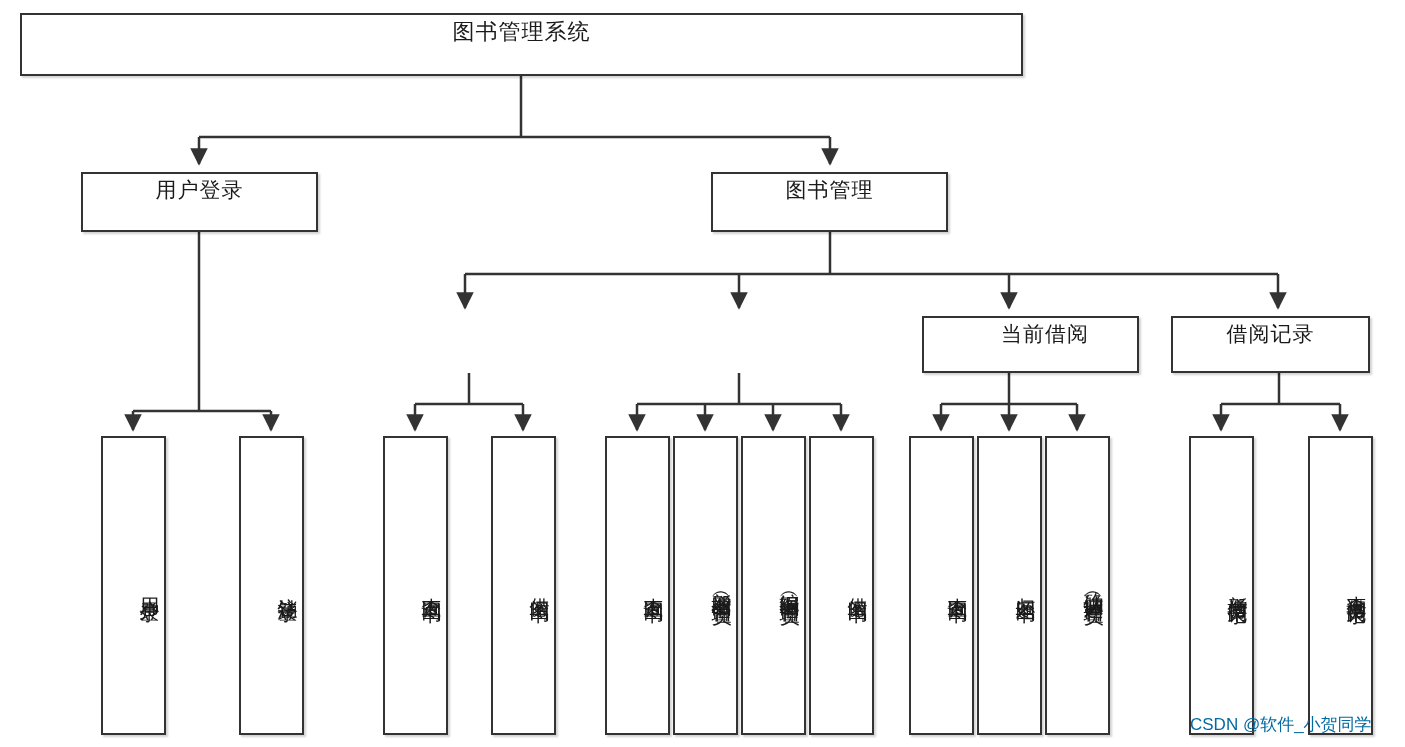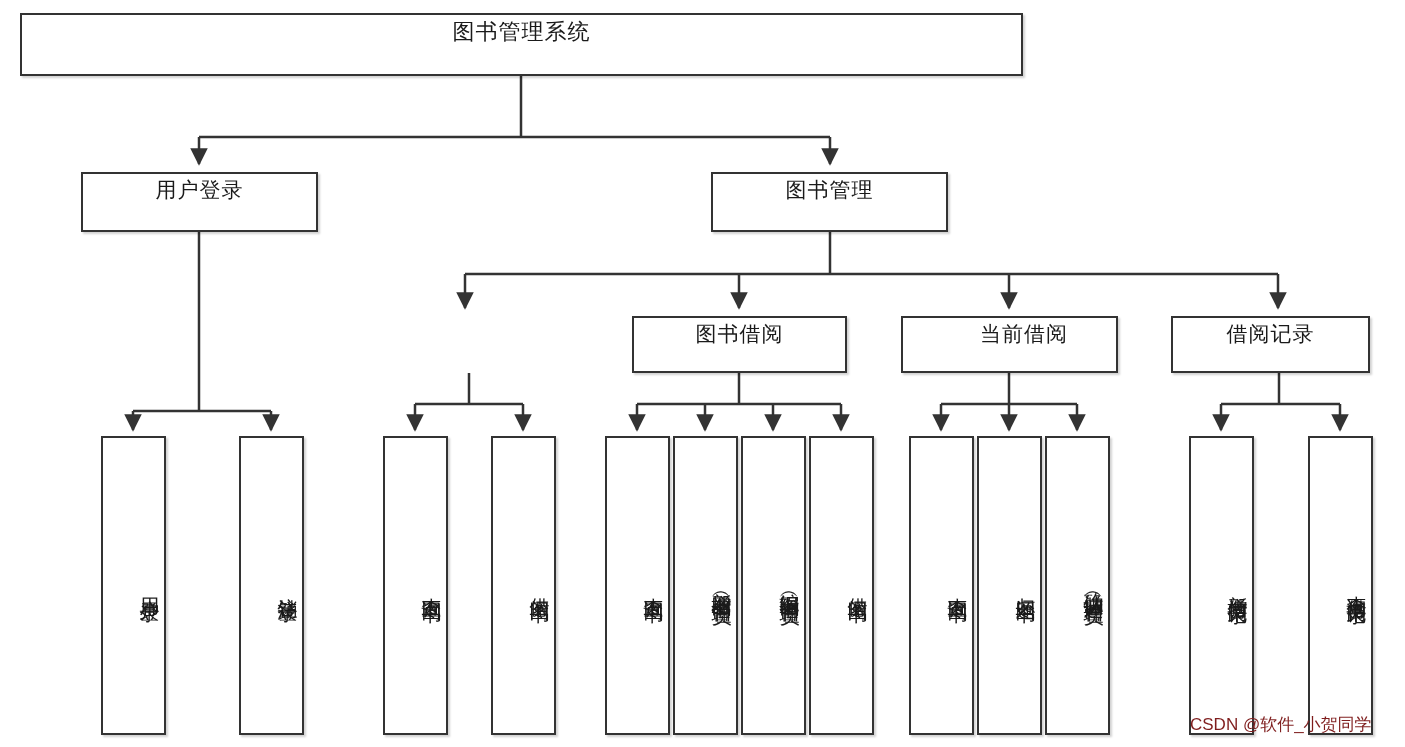--- a/index.html
+++ b/index.html
@@ -57,21 +57,21 @@
     text-orientation: upright;
     display: block;
     max-height: 100%;
   }
   .node.root { font-size: 22px; }
   .watermark {
     position: absolute;
     left: 1190px;
     top: 713px;
     font-size: 17px;
-    color: #7f1d1d;
+    color: #0369a1;
     white-space: nowrap;
     z-index: 5;
   }
 </style>
 </head>
 <body>
 
 <div id="canvas">
 
   <svg id="edges" viewBox="0 0 1405 747" xmlns="http://www.w3.org/2000/svg">
@@ -128,24 +128,21 @@
     <span class="label">图书管理系统</span>
   </div>
 
   <div class="node horiz" style="left:81px; top:172px; width:237px; height:60px;">
     <span class="label">用户登录</span>
   </div>
   <div class="node horiz" style="left:711px; top:172px; width:237px; height:60px;">
     <span class="label">图书管理</span>
   </div>
 
-  <div class="node horiz" style="left:632px; top:316px; width:215px; height:57px;">
-    <span class="label">图书借阅</span>
-  </div>
-  <div class="node horiz" style="left:901px; top:316px; width:217px; height:57px;padding-left:35px;">
+  <div class="node horiz" style="left:922px; top:316px; width:217px; height:57px;padding-left:35px;">
     <span class="label">当前借阅</span>
   </div>
   <div class="node horiz" style="left:1171px; top:316px; width:199px; height:57px;">
     <span class="label">借阅记录</span>
   </div>
 
   <div class="node vert" style="left:101px; top:436px; width:65px; height:299px;">
     <span class="label">用户登录</span>
   </div>
   <div class="node vert" style="left:239px; top:436px; width:65px; height:299px;">

